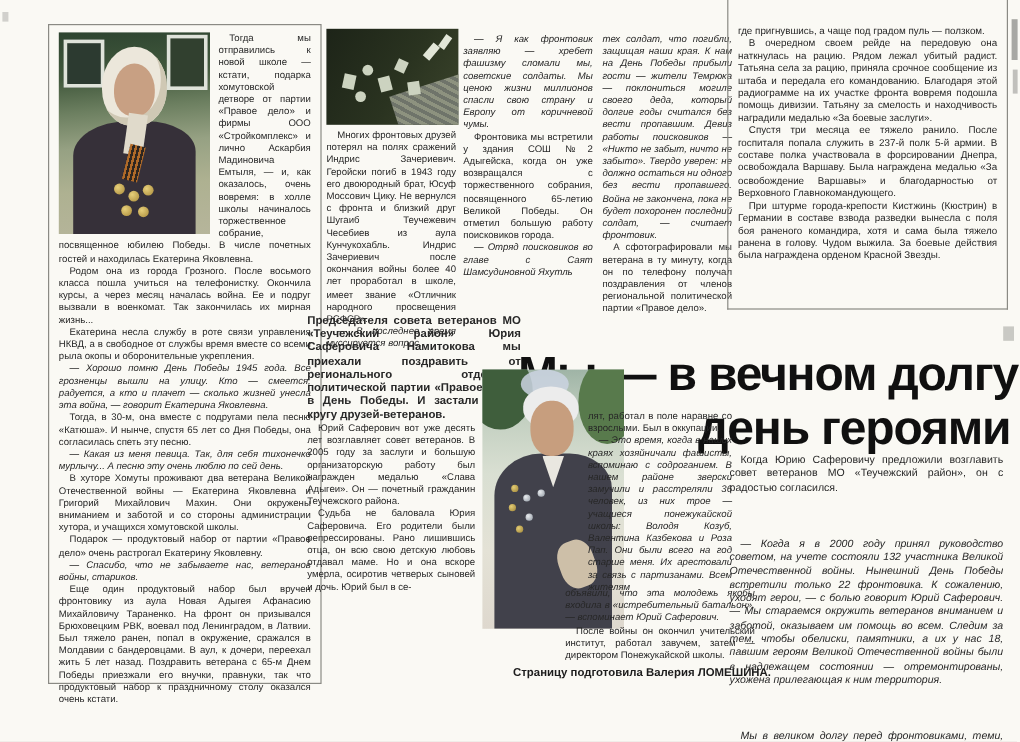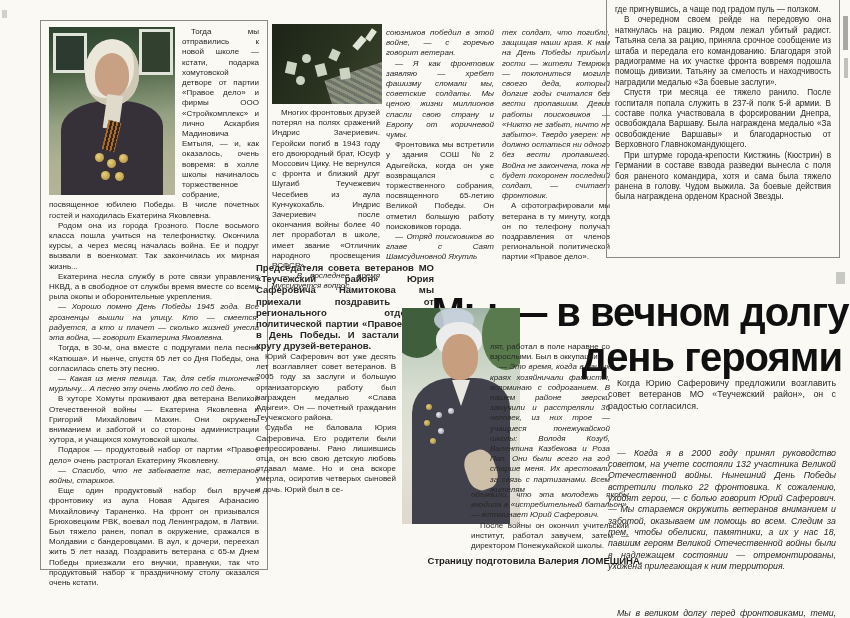--- a/index.html
+++ b/index.html
@@ -29,21 +29,21 @@
             background:radial-gradient(circle at 35% 35%,#e7cf7a,#a98a3a);}
   
   .photo-medals{position:absolute;left:272px;top:24px;width:110px;height:80px;overflow:hidden;
                 background:linear-gradient(120deg,#1d2418 0%,#2a3320 55%,#3c452c 100%);}
   .pm-sleeve{position:absolute;right:-10px;bottom:-12px;width:62px;height:46px;transform:rotate(-18deg);
              background:repeating-linear-gradient(45deg,#8d927f 0 3px,#6f746a 3px 6px);}
   .pm{position:absolute;background:#ccd3c0;}
   .pm.round{border-radius:50%;}
   
   .box-tatyana{position:absolute;left:606px;top:0;width:234px;height:258px;
-               border:1px solid #8a8a84;border-top:none;padding:5px 8px 4px;box-sizing:border-box;}
+               border:1px solid #8a8a84;border-top:none;padding:21px 8px 4px;box-sizing:border-box;}
   .box-tatyana p{font-size:8.2px;line-height:10.4px;}
   
   .headline{position:absolute;left:430px;top:290px;width:420px;margin:0;color:#101010;
             font-size:40px;line-height:45px;font-weight:bold;letter-spacing:-1px;}
   .headline .l1{display:block;text-align:center;}
   .headline .l2{display:block;text-align:right;padding-right:8px;}
   
   .lead{position:absolute;left:256px;top:262px;width:178px;margin:0;font-weight:bold;
         font-size:9.5px;line-height:11.2px;text-align:justify;}
   .photo-man{position:absolute;left:402px;top:308px;width:118px;height:216px;overflow:hidden;
@@ -111,21 +111,20 @@
     <span class="pm" style="left:68px;top:44px;width:10px;height:11px;transform:rotate(-8deg);"></span>
     <span class="pm" style="left:84px;top:12px;width:7px;height:14px;transform:rotate(40deg);background:#e2e6d8;"></span>
     <span class="pm" style="left:96px;top:5px;width:6px;height:12px;transform:rotate(35deg);background:#e2e6d8;"></span>
   </div>
 
   <div class="col" style="left:272px;top:108px;width:108px;">
     <p class="ind">Многих фронтовых друзей потерял на полях сражений Индрис Зачериевич. Геройски погиб в 1943 году его двоюродный брат, Юсуф Моссович Цику. Не вернулся с фронта и близкий друг Шугаиб Теучежевич Чесебиев из аула Кунчукохабль. Индрис Зачериевич после окончания войны более 40 лет проработал в школе, имеет звание «Отличник народного просвещения РСФСР».</p>
     <p class="ind it">— В последнее время муссируется вопрос,</p>
   </div>
   <div class="col" style="left:386px;top:28px;width:108px;">
-    <p class="it">союзников победил в этой войне, — с горечью говорит ветеран.</p>
     <p class="ind it">— Я как фронтовик заявляю — хребет фашизму сломали мы, советские солдаты. Мы ценою жизни миллионов спасли свою страну и Европу от коричневой чумы.</p>
     <p class="ind">Фронтовика мы встретили у здания СОШ №2 Адыгейска, когда он уже возвращался с торжественного собрания, посвященного 65-летию Великой Победы. Он отметил большую работу поисковиков города.</p>
     <p class="ind it">— Отряд поисковиков во главе с Саят Шамсудиновной Яхутль</p>
   </div>
   <div class="col" style="left:502px;top:28px;width:108px;">
     <p class="it">тех солдат, что погибли, защищая наши края. К нам на День Победы прибыли гости — жители Темрюка — поклониться могиле своего деда, который долгие годы считался без вести пропавшим. Девиз работы поисковиков — «Никто не забыт, ничто не забыто». Твердо уверен: не должно остаться ни одного без вести пропавшего. Война не закончена, пока не будет похоронен последний солдат, — считает фронтовик.</p>
     <p class="ind">А сфотографировали мы ветерана в ту минуту, когда он по телефону получал поздравления от членов региональной политической партии «Правое дело».</p>
   </div>
 
   <section class="box-tatyana boxed">

